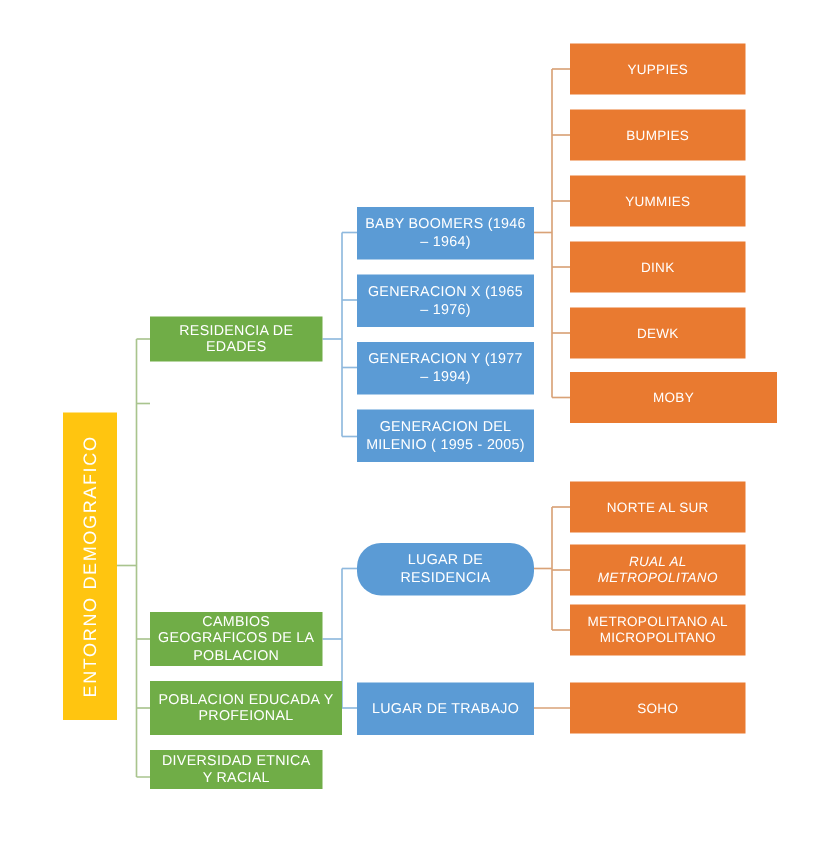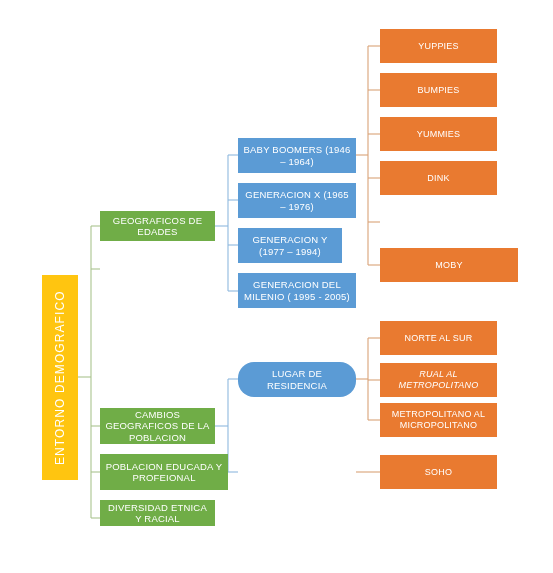--- a/index.html
+++ b/index.html
@@ -112,48 +112,50 @@
       <line x1="368" y1="338" x2="380" y2="338"></line>
       <line x1="368" y1="380" x2="380" y2="380"></line>
       <line x1="368" y1="420" x2="380" y2="420"></line>
 
       <line x1="356" y1="472" x2="380" y2="472"></line>
     </g>
   </svg>
 
   <div class="node node-root" style="left:42px; top:275px; width:36px; height:205px;">ENTORNO DEMOGRAFICO</div>
 
-  <div class="node node-green" style="left:100px; top:211px; width:115px; height:30px;">GEOGRAFICOS DE EDADES</div>
+  <div class="node node-green" style="left:100px; top:211px; width:115px; height:30px;">RESIDENCIA DE EDADES</div>
 
 
   <div class="node node-green" style="left:100px; top:408px; width:115px; height:36px;">CAMBIOS GEOGRAFICOS DE LA POBLACION</div>
 
   <div class="node node-green" style="left:100px; top:454px; width:128px; height:36px;">POBLACION EDUCADA Y PROFEIONAL</div>
 
   <div class="node node-green" style="left:100px; top:500px; width:115px; height:26px;">DIVERSIDAD ETNICA Y RACIAL</div>
 
   <div class="node node-blue" style="left:238px; top:138px; width:118px; height:35px;text-align:center;">BABY BOOMERS (1946 – 1964)</div>
 
   <div class="node node-blue" style="left:238px; top:183px; width:118px; height:35px;">GENERACION X (1965 – 1976)</div>
 
-  <div class="node node-blue" style="left:238px; top:228px; width:104px; height:35px;">GENERACION Y (1977 – 1994)</div>
+  <div class="node node-blue" style="left:238px; top:228px; width:118px; height:35px;">GENERACION Y (1977 – 1994)</div>
 
   <div class="node node-blue" style="left:238px; top:273px; width:118px; height:35px;">GENERACION DEL MILENIO ( 1995 - 2005)</div>
 
   <div class="node node-blue" style="left:238px; top:362px; width:118px; height:35px;border-radius:16px;">LUGAR DE RESIDENCIA</div>
 
+  <div class="node node-blue" style="left:238px; top:455px; width:118px; height:35px;">LUGAR DE TRABAJO</div>
 
   <div class="node node-orange" style="left:380px; top:29px; width:117px; height:34px;">YUPPIES</div>
 
   <div class="node node-orange" style="left:380px; top:73px; width:117px; height:34px;">BUMPIES</div>
 
   <div class="node node-orange" style="left:380px; top:117px; width:117px; height:34px;">YUMMIES</div>
 
   <div class="node node-orange" style="left:380px; top:161px; width:117px; height:34px;">DINK</div>
 
+  <div class="node node-orange" style="left:380px; top:205px; width:117px; height:34px;">DEWK</div>
 
   <div class="node node-orange" style="left:380px; top:248px; width:138px; height:34px;">MOBY</div>
 
   <div class="node node-orange" style="left:380px; top:321px; width:117px; height:34px;">NORTE AL SUR</div>
 
   <div class="node node-orange" style="left:380px; top:363px; width:117px; height:34px;font-style:italic;">RUAL AL METROPOLITANO</div>
 
   <div class="node node-orange" style="left:380px; top:403px; width:117px; height:34px;">METROPOLITANO AL MICROPOLITANO</div>
 
   <div class="node node-orange" style="left:380px; top:455px; width:117px; height:34px;">SOHO</div>

